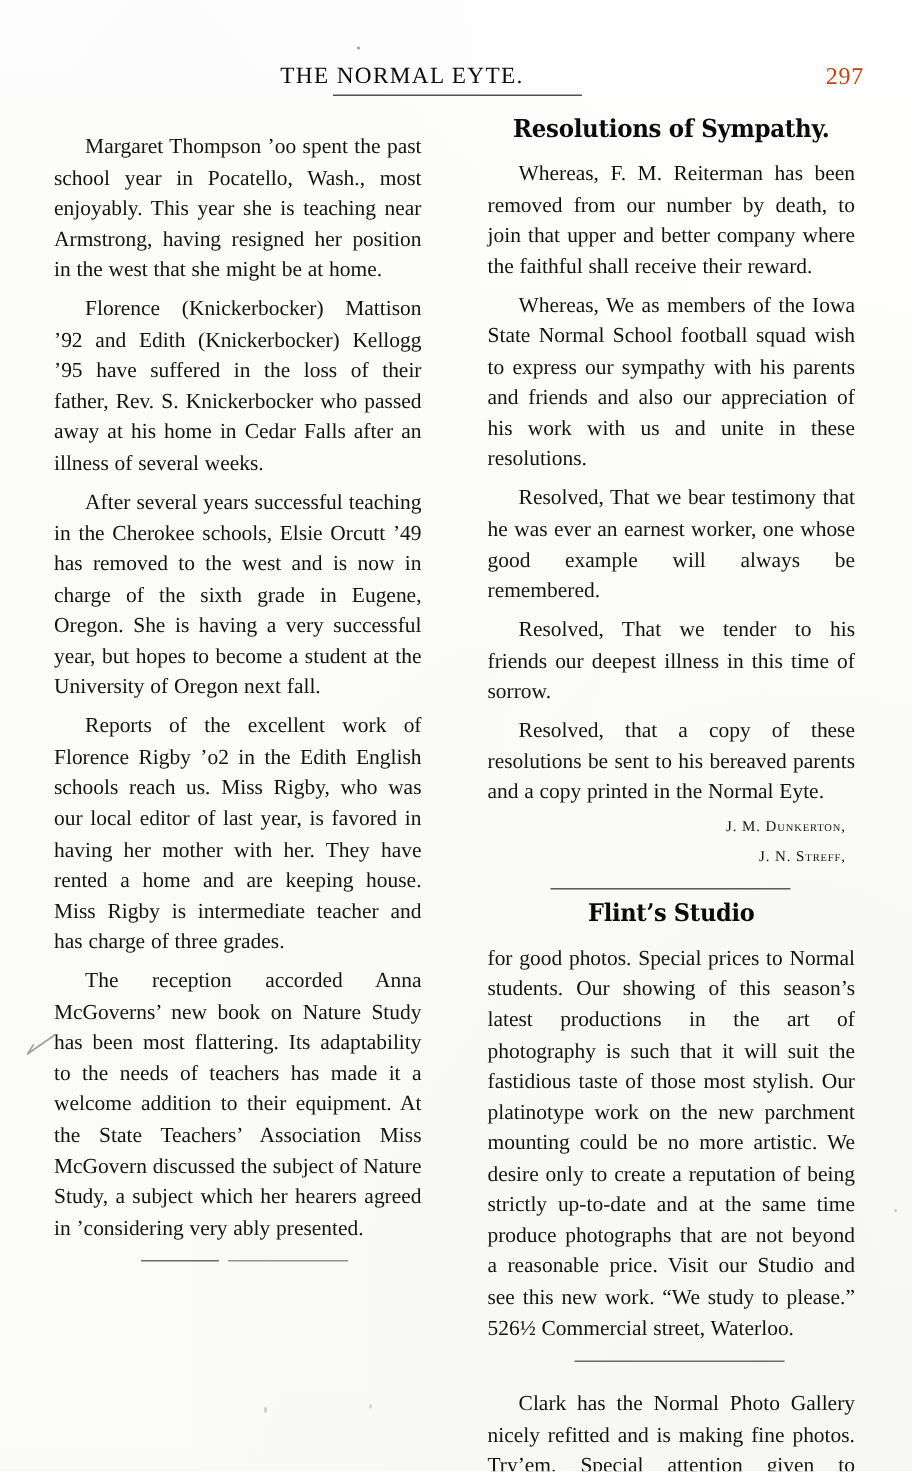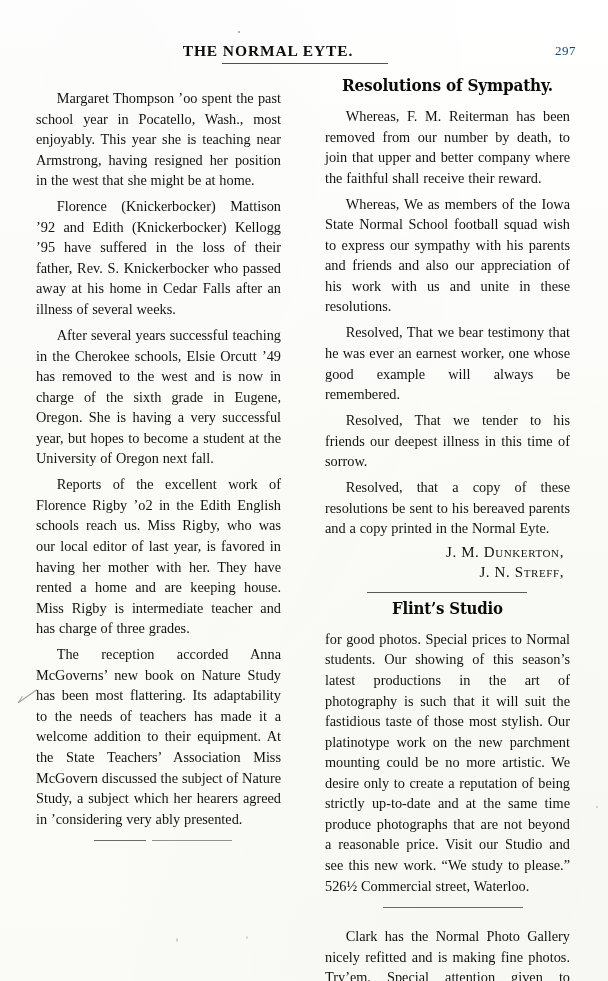--- a/index.html
+++ b/index.html
@@ -41,41 +41,41 @@
     top: 42px;
     width: 608px;
     height: 26px;
   }
   .runhead-title {
     position: absolute;
     left: 0;
     top: 0;
     width: 536px;
     text-align: center;
-    font-weight: bold;
+    font-weight: normal;
     font-size: 15.5px;
     letter-spacing: 0.9px;
     color: #0d0d0d;
   }
   .runhead-rule {
     position: absolute;
     left: 222px;
     top: 21px;
     width: 166px;
     height: 1px;
     background: #2b2b2b;
     opacity: 0.82;
   }
   .runhead-folio {
     position: absolute;
     right: 32px;
     top: 1px;
-    font-size: 13px;
+    font-size: 16px;
     letter-spacing: 0.5px;
-    color: #0c4a6e;
+    color: #c2410c;
   }
   .runhead-speck {
     position: absolute;
     left: 238px;
     top: -11px;
     width: 2px;
     height: 2px;
     background: #6f6f6f;
     border-radius: 50%;
     opacity: 0.7;
@@ -124,21 +124,21 @@
     font-size: 15px;
   }
 
   
   .signatures {
     margin: 3px 0 0 0;
     text-align: right;
     padding-right: 6px;
   }
   .sig {
-    font-size: 15px;
+    font-size: 10px;
     line-height: 20.5px;
     letter-spacing: 0.35px;
     white-space: nowrap;
   }
   .sig .sc {
     font-variant: small-caps;
     letter-spacing: 0.6px;
   }
 
   

